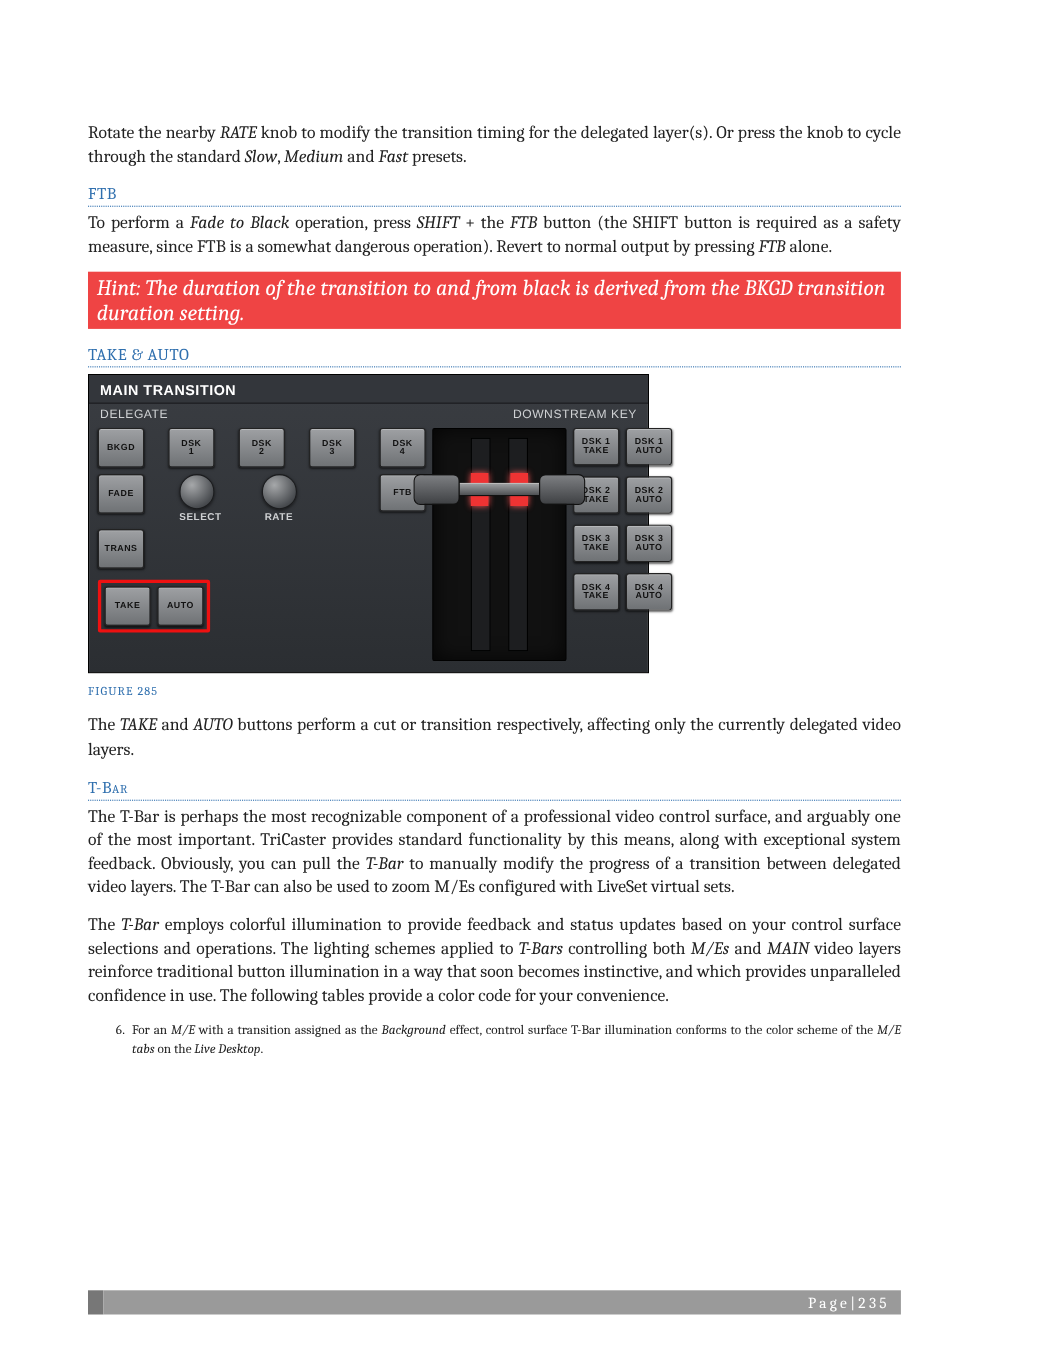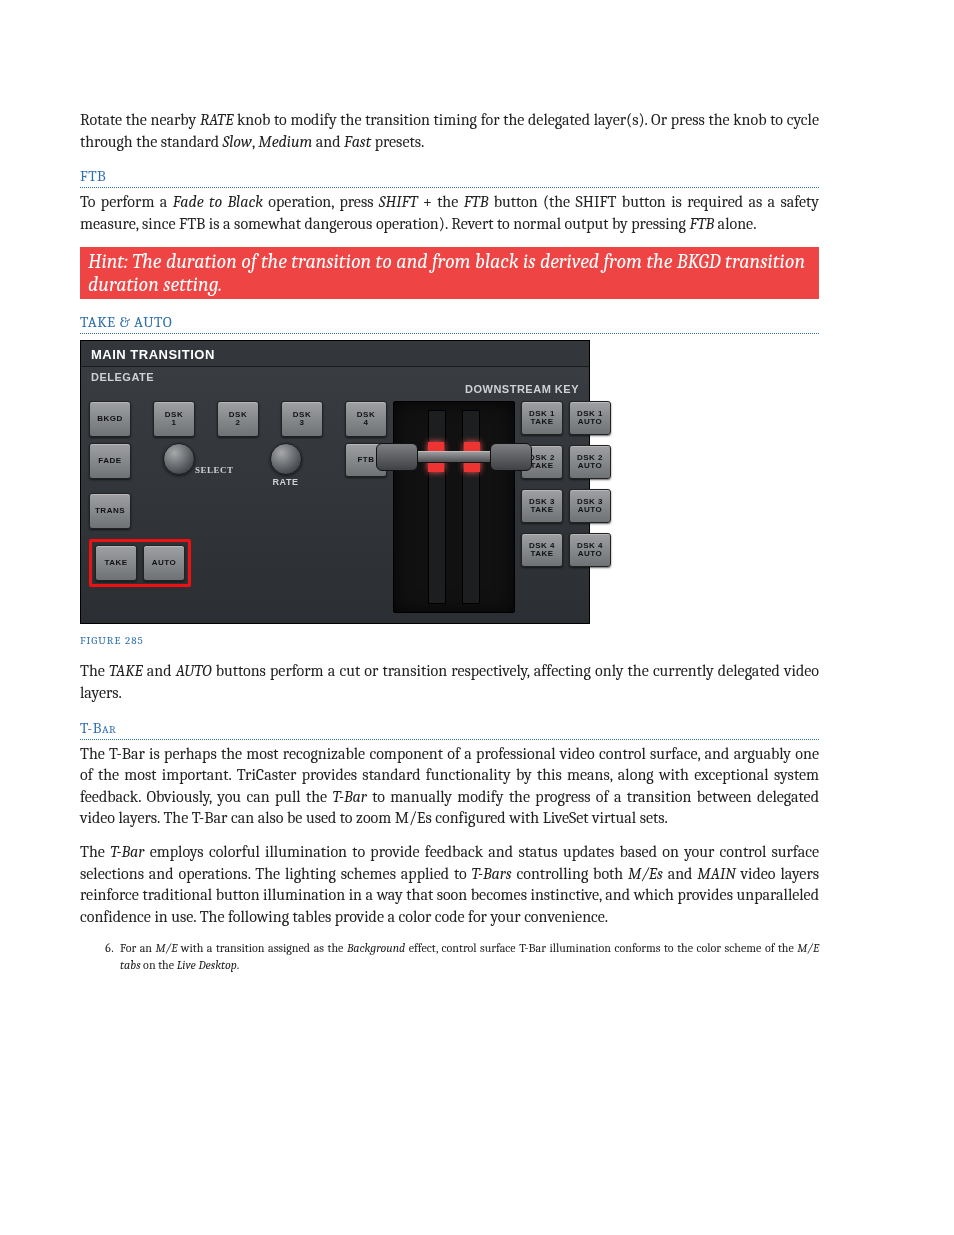--- a/index.html
+++ b/index.html
@@ -113,22 +113,21 @@
     font-weight: bold;
     font-size: 13px;
     border-bottom: 1px solid #1a1b1d;
     background: #33363b;
   }
   .panel-sub {
     display: flex;
     padding: 4px 10px 2px 10px;
     color: #cfd1d3;
     font-size: 11px;
-    font-weight: bold;
-    flex-direction: column;
+    font-weight: normal;
   }
   .panel-sub .right { margin-left: auto; }
   .panel-body {
     display: flex;
     padding: 4px 8px 10px 8px;
     gap: 6px;
   }
   .col-left { flex: 0 0 240px; }
   .col-mid {
     flex: 1;
@@ -273,21 +272,21 @@
 2</span></div>
           <div class="btn" style="white-space:pre;"><span>DSK
 3</span></div>
           <div class="btn" style="white-space:pre;"><span>DSK
 4</span></div>
         </div>
         <div class="row" style="align-items:flex-start;">
           <div class="btn">
               <span>FADE</span>
             </div>
-          <div style="display:flex;flex-direction:row;align-items:flex-end;margin-left:10px;font-family:Liberation Serif, serif;">
+          <div style="display:flex;flex-direction:column;align-items:flex-start;margin-left:10px;">
             <div class="knob"></div>
             <div class="label-tiny">SELECT</div>
           </div>
           <div style="display:flex;flex-direction:column;align-items:center;margin-left:14px;">
             <div class="knob"></div>
             <div class="label-tiny">RATE</div>
           </div>
           <div style="margin-left:auto;">
             <div class="btn small">
                 <span>FTB</span>
@@ -366,14 +365,22 @@
   <p>
     <span>The </span><em class="term">T-Bar</em><span> employs colorful illumination to provide feedback and status updates based on your control surface selections and operations.  The lighting schemes applied to </span><em class="term">T-Bars</em><span> controlling both </span><em class="term">M/Es</em><span> and </span><em class="term">MAIN</em><span> video layers reinforce traditional button illumination in a way that soon becomes instinctive, and which provides unparalleled confidence in use. The following tables provide a color code for your convenience.</span>
   </p>
 
   <ol class="numbered" start="6">
     <li>
       <span>For an </span><em class="term">M/E</em><span> with a transition assigned as the </span><em class="term">Background</em><span> effect, control surface T-Bar illumination conforms to the color scheme of the </span><em class="term">M/E tabs</em><span> on the </span><em class="term">Live Desktop</em><span>.</span>
     </li>
   </ol>
 
+  <div class="footer">
+    <div class="footer-bar-left"></div>
+    <div class="footer-bar-right">
+      <span>Page</span>
+      <span> | </span>
+      <span>235</span>
+    </div>
+  </div>
 
 </div>
 
 </body></html>

